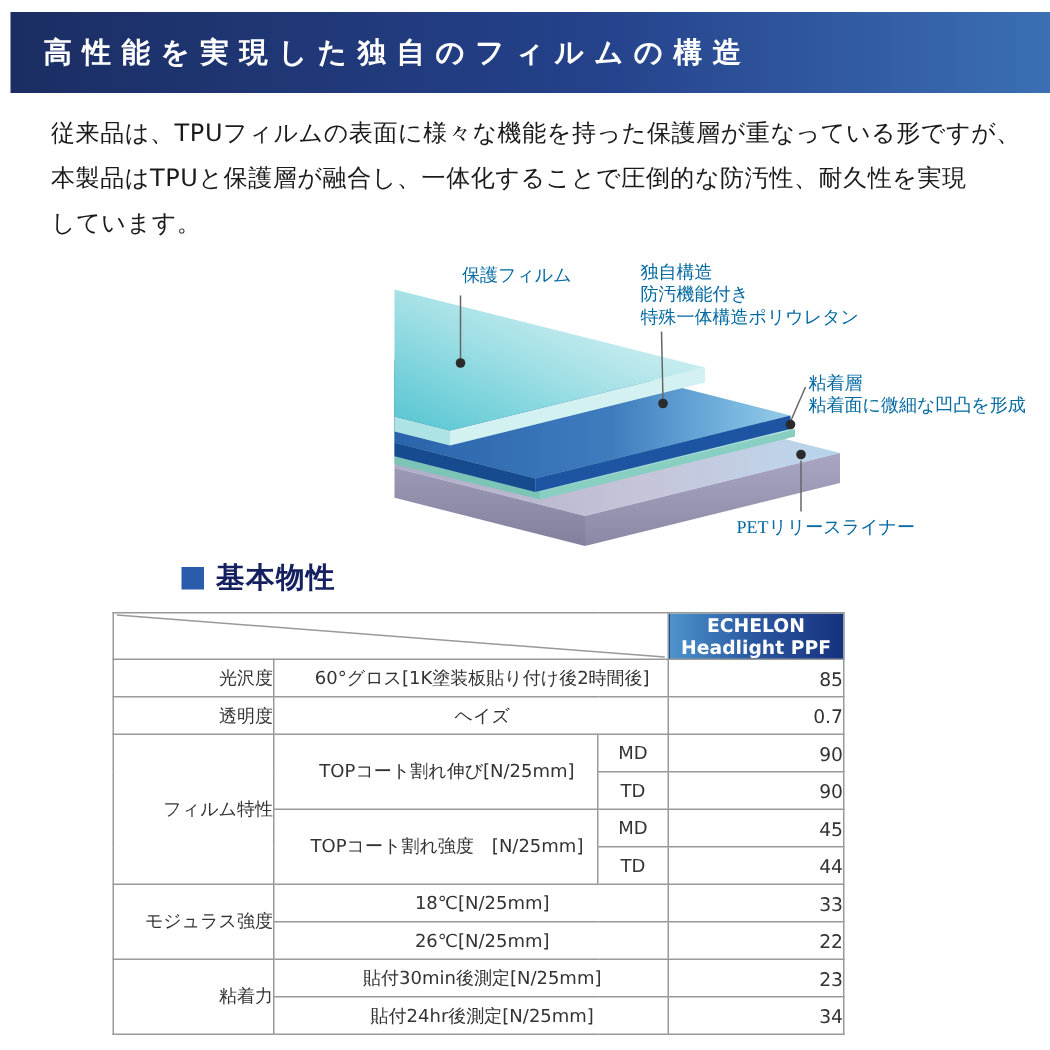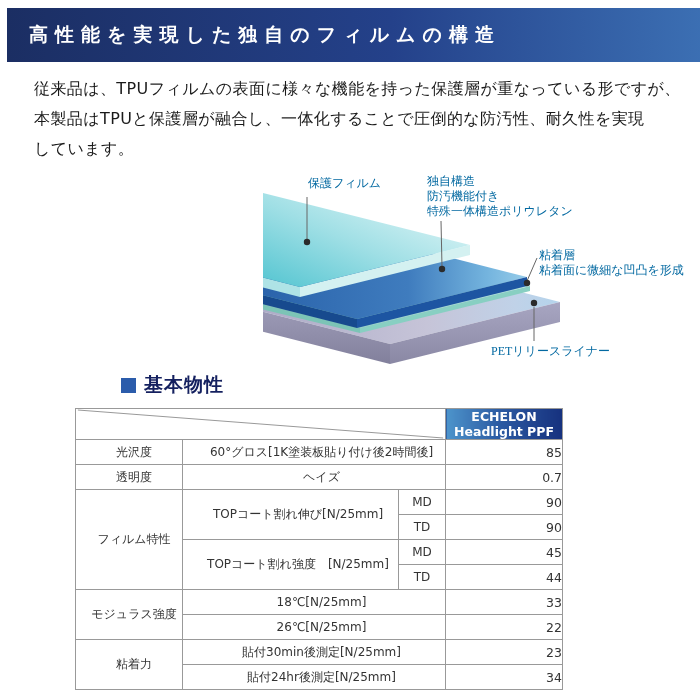--- a/index.html
+++ b/index.html
@@ -35,21 +35,21 @@
     border-collapse:collapse;table-layout:fixed;
     font-size:12px;color:#333;
   }
   .spec-table td{border:1px solid #999;padding:0;vertical-align:middle;height:24px;}
   td.corner{position:relative;border-right:1px solid #999;height:28px;}
   td.corner svg{position:absolute;left:0;top:0;width:100%;height:100%;}
   td.product-header{
     background:linear-gradient(90deg,#4d94cb 0%,#2c5ba3 45%,#16317e 100%);
     color:#fff;font-weight:bold;text-align:center;font-size:12.5px;height:28px;
   }
-  td.c1{padding-left:10px;text-align:center;}
+  td.c1{padding-left:10px;text-align:right;}
   td.c2{padding-left:15px;text-align:center;}
   td.c3{text-align:center;}
   td.c4{text-align:right;font-size:12.5px;}
 </style>
 </head>
 <body>
 
 <div class="banner">
   <div class="banner-title">高性能を実現した独自のフィルムの構造</div>
 </div>

